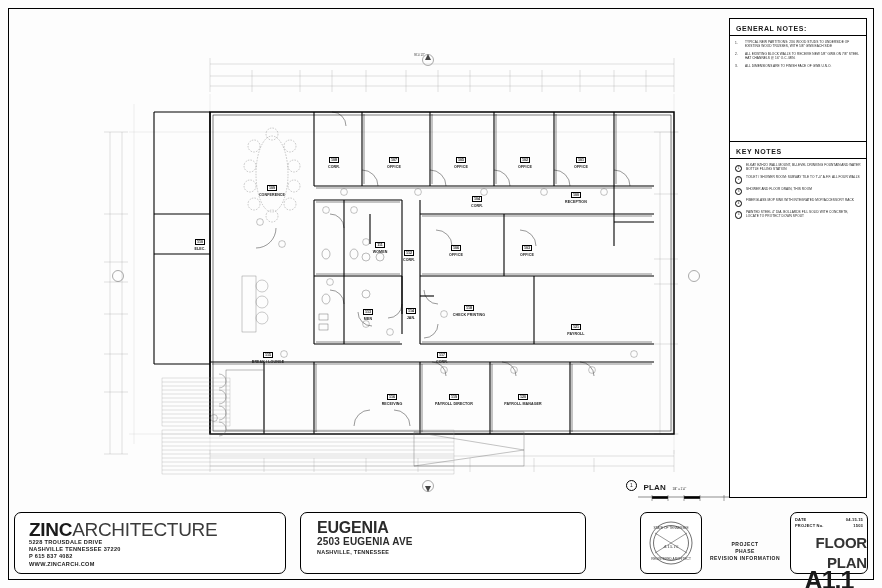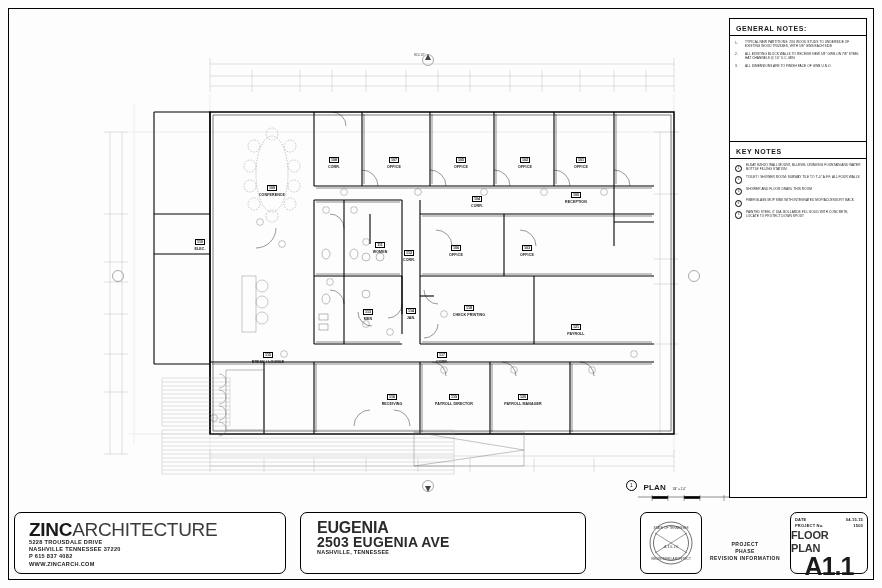--- a/index.html
+++ b/index.html
@@ -36,30 +36,30 @@
   .tb-proj{left:300px;width:286px;height:62px;}
   .tb-seal{left:640px;width:62px;height:62px;}
   .tb-sheet{left:790px;width:78px;height:62px;}
 
   .firm-name{font-size:19px;letter-spacing:-.3px;padding:7px 0 0 14px;line-height:19px;}
   .firm-name .b{font-weight:bold;}
   .firm-name .l{font-weight:normal;color:#3b3b3b;}
   .firm-addr{padding-left:14px;font-size:5.6px;line-height:7.2px;letter-spacing:.3px;font-weight:bold;}
 
   .proj-name{font-size:16px;font-weight:bold;letter-spacing:-.2px;padding:7px 0 0 16px;line-height:16px;color:#2b2b2b;}
-  .proj-addr{font-size:14px;font-weight:bold;letter-spacing:.2px;padding-left:16px;line-height:12px;color:#2b2b2b;}
+  .proj-addr{font-size:10px;font-weight:bold;letter-spacing:.2px;padding-left:16px;line-height:12px;color:#2b2b2b;}
   .proj-city{font-size:5.4px;font-weight:bold;letter-spacing:.3px;padding-left:16px;line-height:8px;}
 
   .phase-blk{position:absolute;left:706px;bottom:26px;width:78px;text-align:center;}
   .phase-blk div{font-size:5px;letter-spacing:.5px;line-height:7px;font-weight:bold;}
 
   .sheet-meta{font-size:4px;line-height:6px;padding:4px 4px 0 4px;display:flex;
               justify-content:space-between;letter-spacing:.2px;font-weight:bold;}
-  .sheet-title{font-size:11px;font-weight:bold;text-align:left;line-height:11.5px;
-               letter-spacing:-.2px;color:#333;margin-top:1px;}
+  .sheet-title{font-size:15px;font-weight:bold;text-align:right;line-height:11.5px;
+               letter-spacing:-.2px;color:#333;margin-top:8px;}
   .sheet-num{font-size:25px;font-weight:bold;text-align:center;line-height:25px;letter-spacing:-1px;}
 
   .rm{position:absolute;text-align:center;}
   .rm .n{font-size:3.6px;line-height:4.4px;font-weight:bold;display:inline-block;
          border:.4px solid #000;padding:0 1px;}
   .rm .t{font-size:3.6px;line-height:4.4px;font-weight:bold;letter-spacing:.1px;}
   .dimtxt{position:absolute;font-size:2.6px;color:#333;white-space:nowrap;}
   .plan-label{position:absolute;left:626px;top:476px;}
   .plan-label .num{display:inline-block;width:9px;height:9px;line-height:9px;border:.5px solid #000;
                    border-radius:50%;text-align:center;font-size:5px;vertical-align:middle;}

